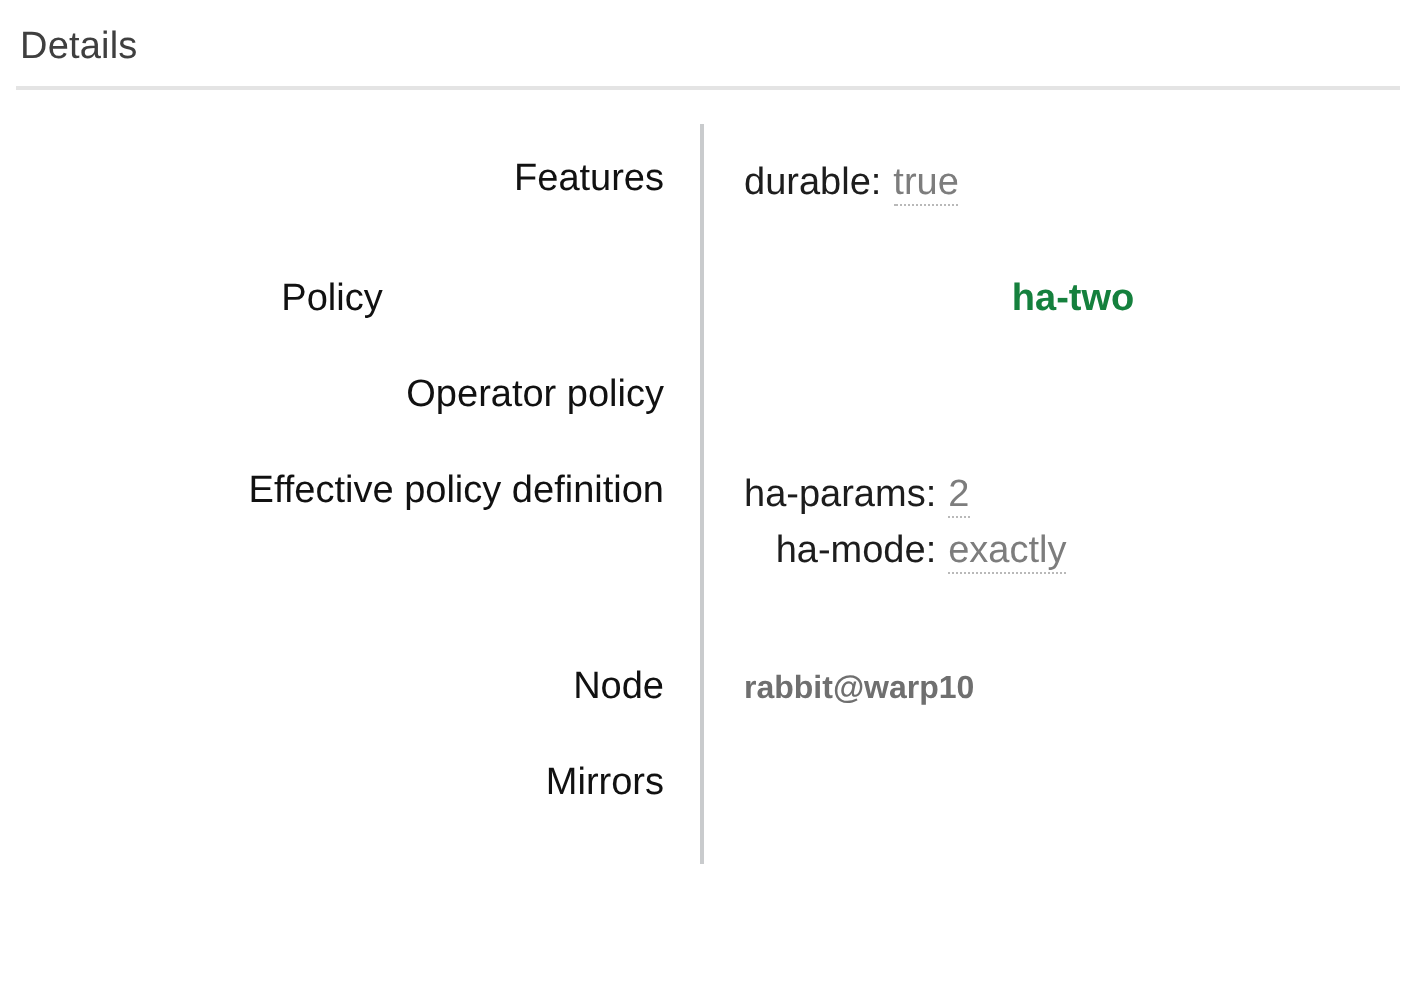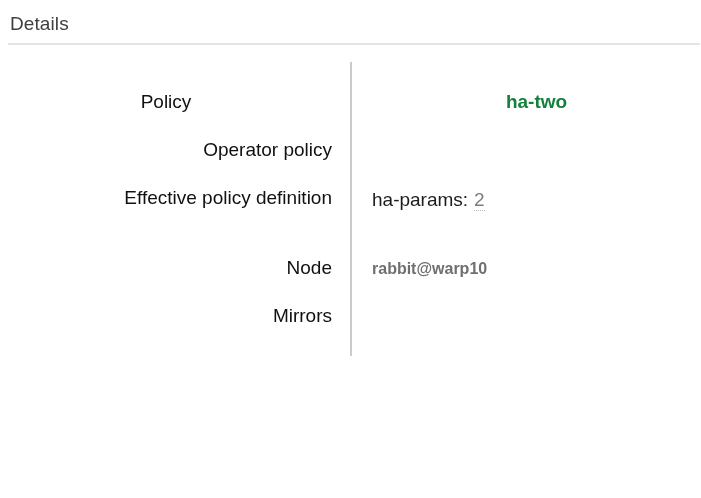--- a/index.html
+++ b/index.html
@@ -125,20 +125,33 @@
 
 <div class="panel">
 
   <div class="section-header">Details</div>
 
   <div class="header-rule"></div>
 
   <table class="details-table">
     <tbody>
 
+      <tr class="row-features">
+        <th>Features</th>
+        <td>
+          <table class="kv-table">
+            <tbody>
+              <tr>
+                <td class="k">durable:</td>
+                <td class="v"><span>true</span></td>
+              </tr>
+            </tbody>
+          </table>
+        </td>
+      </tr>
 
       <tr class="row-policy">
         <th>Policy</th>
         <td>
           <a class="policy-link" href="#">ha-two</a>
         </td>
       </tr>
 
       <tr class="row-operator">
         <th>Operator policy</th>
@@ -149,20 +162,24 @@
 
       <tr class="row-effective">
         <th>Effective policy definition</th>
         <td>
           <table class="kv-table">
             <tbody>
               <tr>
                 <td class="k">ha-params:</td>
                 <td class="v"><span>2</span></td>
               </tr>
+              <tr>
+                <td class="k">ha-mode:</td>
+                <td class="v"><span>exactly</span></td>
+              </tr>
             </tbody>
           </table>
         </td>
       </tr>
 
       <tr class="row-node">
         <th>Node</th>
         <td>
           <span class="node-value">rabbit@warp10</span>
         </td>

